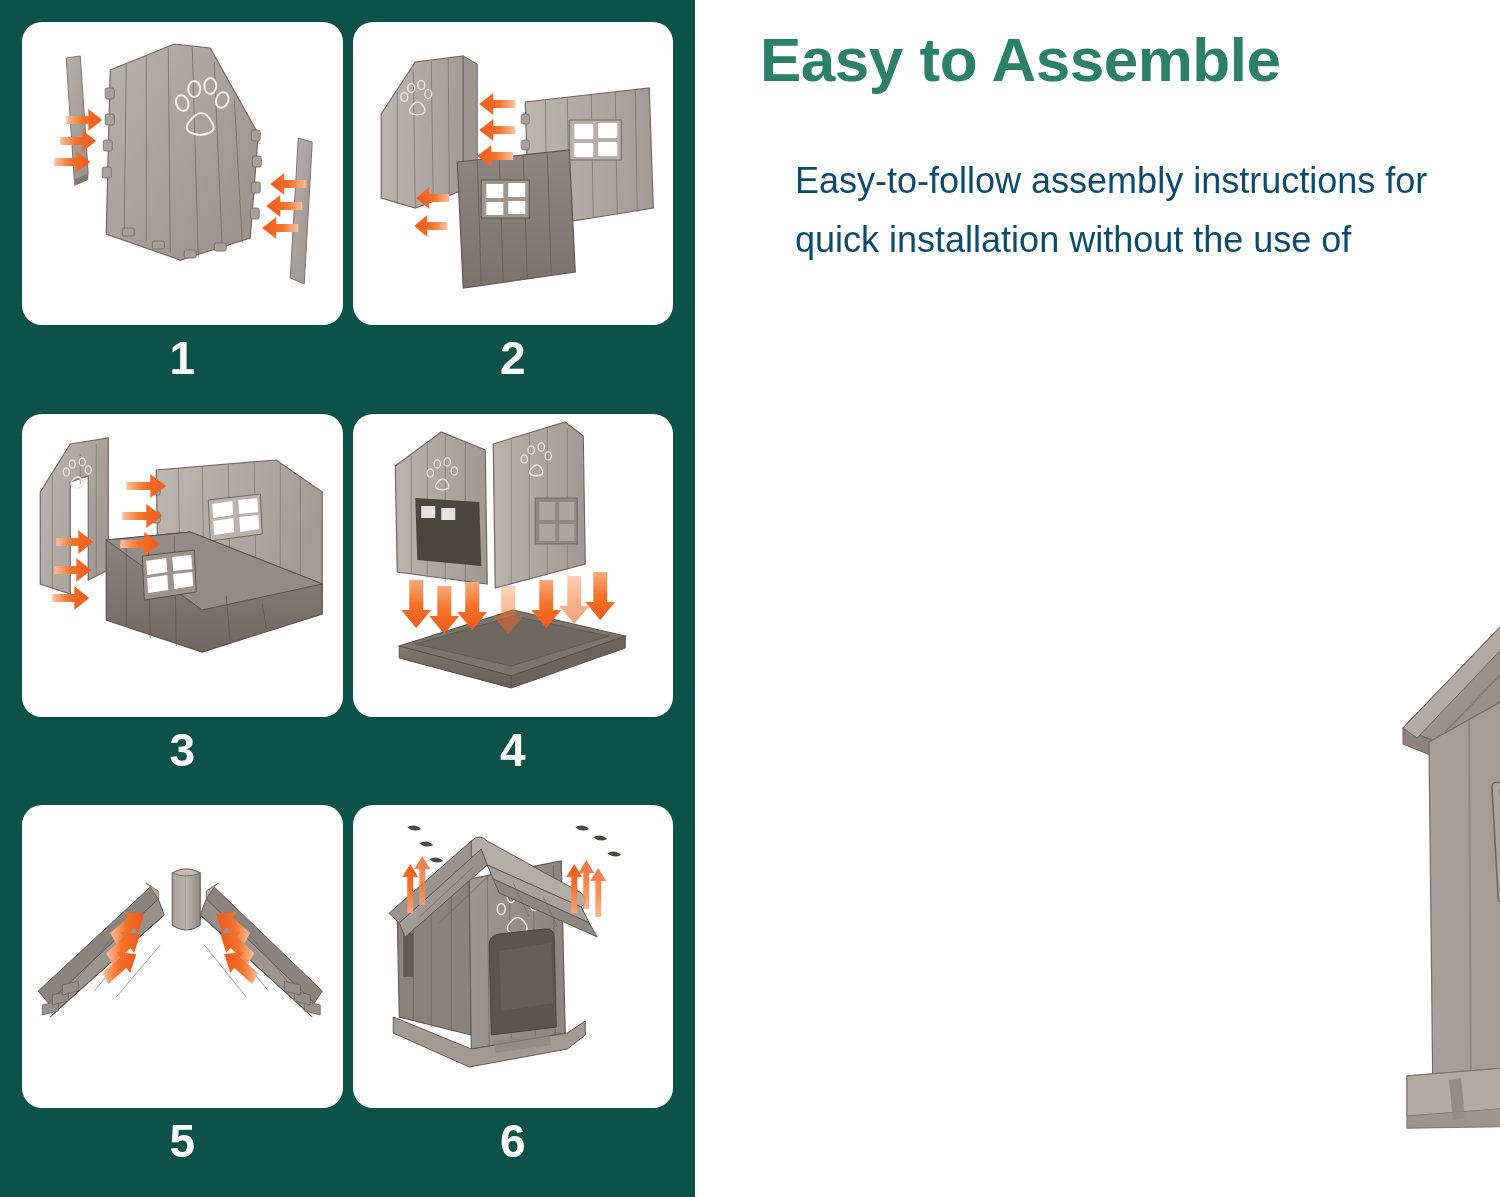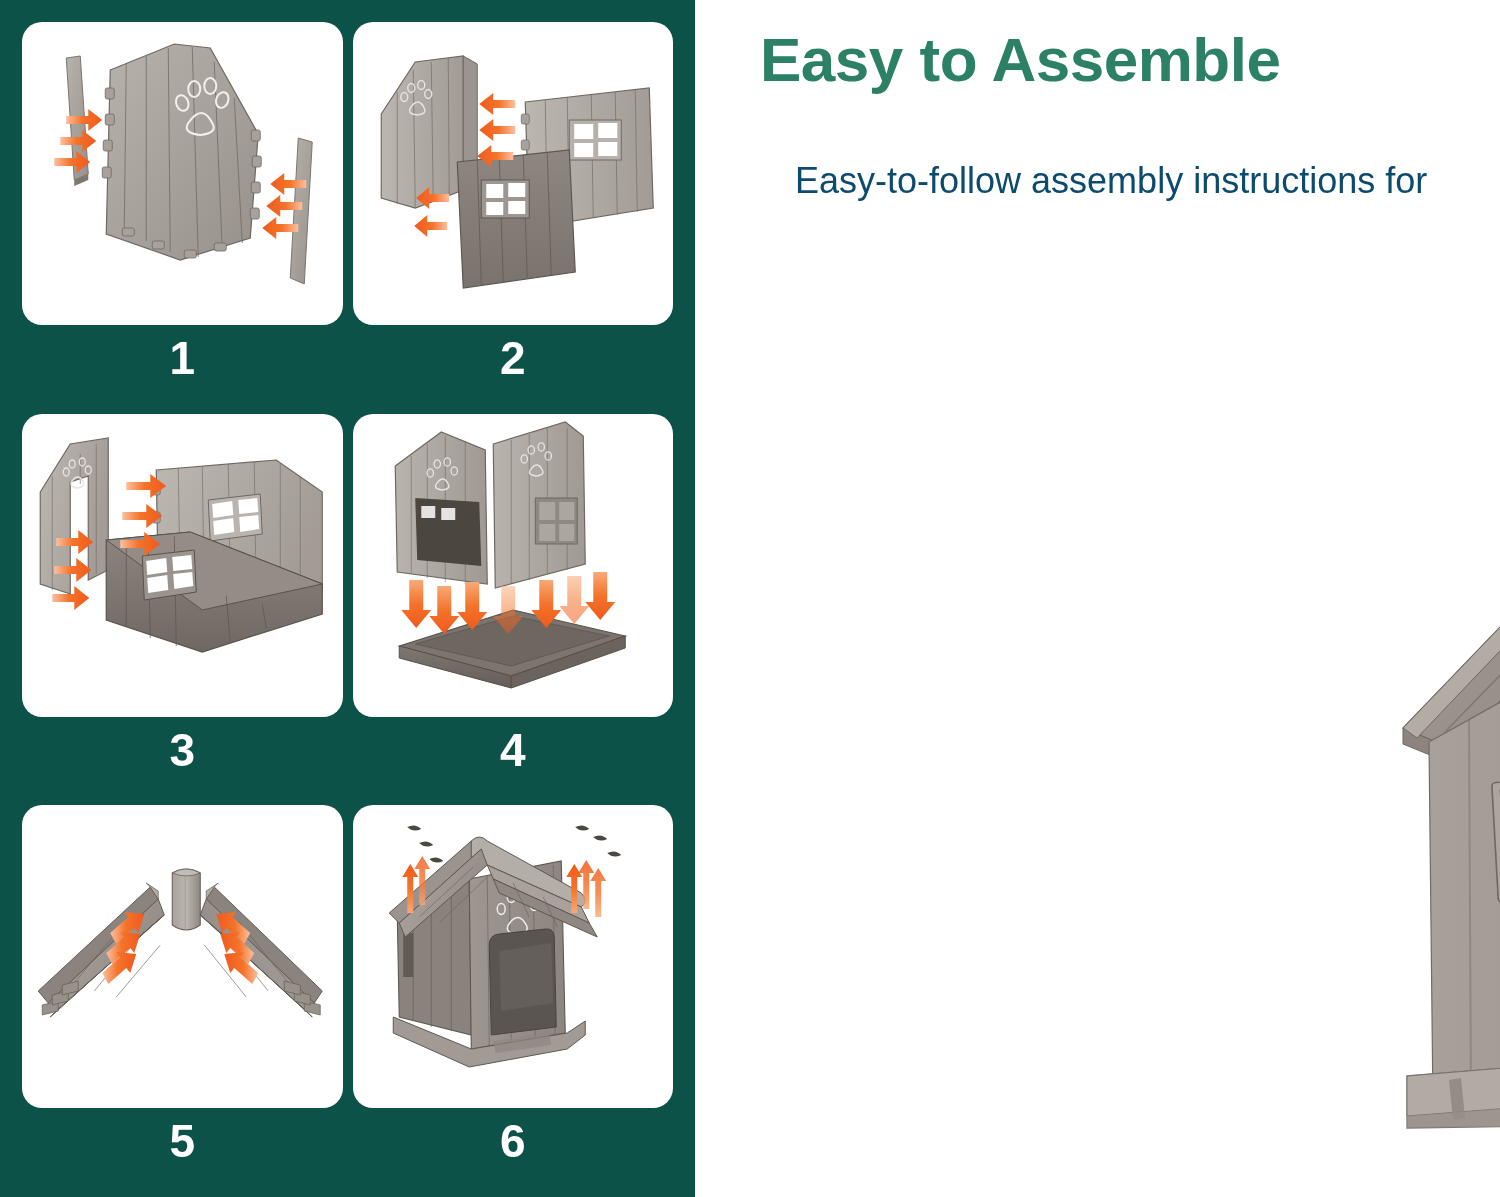--- a/index.html
+++ b/index.html
@@ -596,20 +596,21 @@
 
     </div>
   </div>
 
   <div class="right-col">
 
     <div class="headline">Easy to Assemble</div>
 
     <div class="subtext">
       <div>Easy-to-follow assembly instructions for</div>
+      <div>quick installation without the use of</div>
     </div>
 
     <div class="hero">
       <svg viewBox="0 0 790 700">
         <defs>
           <linearGradient id="hFront" x1="0" y1="0" x2="1" y2="0">
             <stop offset="0" stop-color="#9C948C"></stop>
               <stop offset="0.45" stop-color="#A39B93"></stop>
               <stop offset="1" stop-color="#958D86"></stop>
           </linearGradient>

